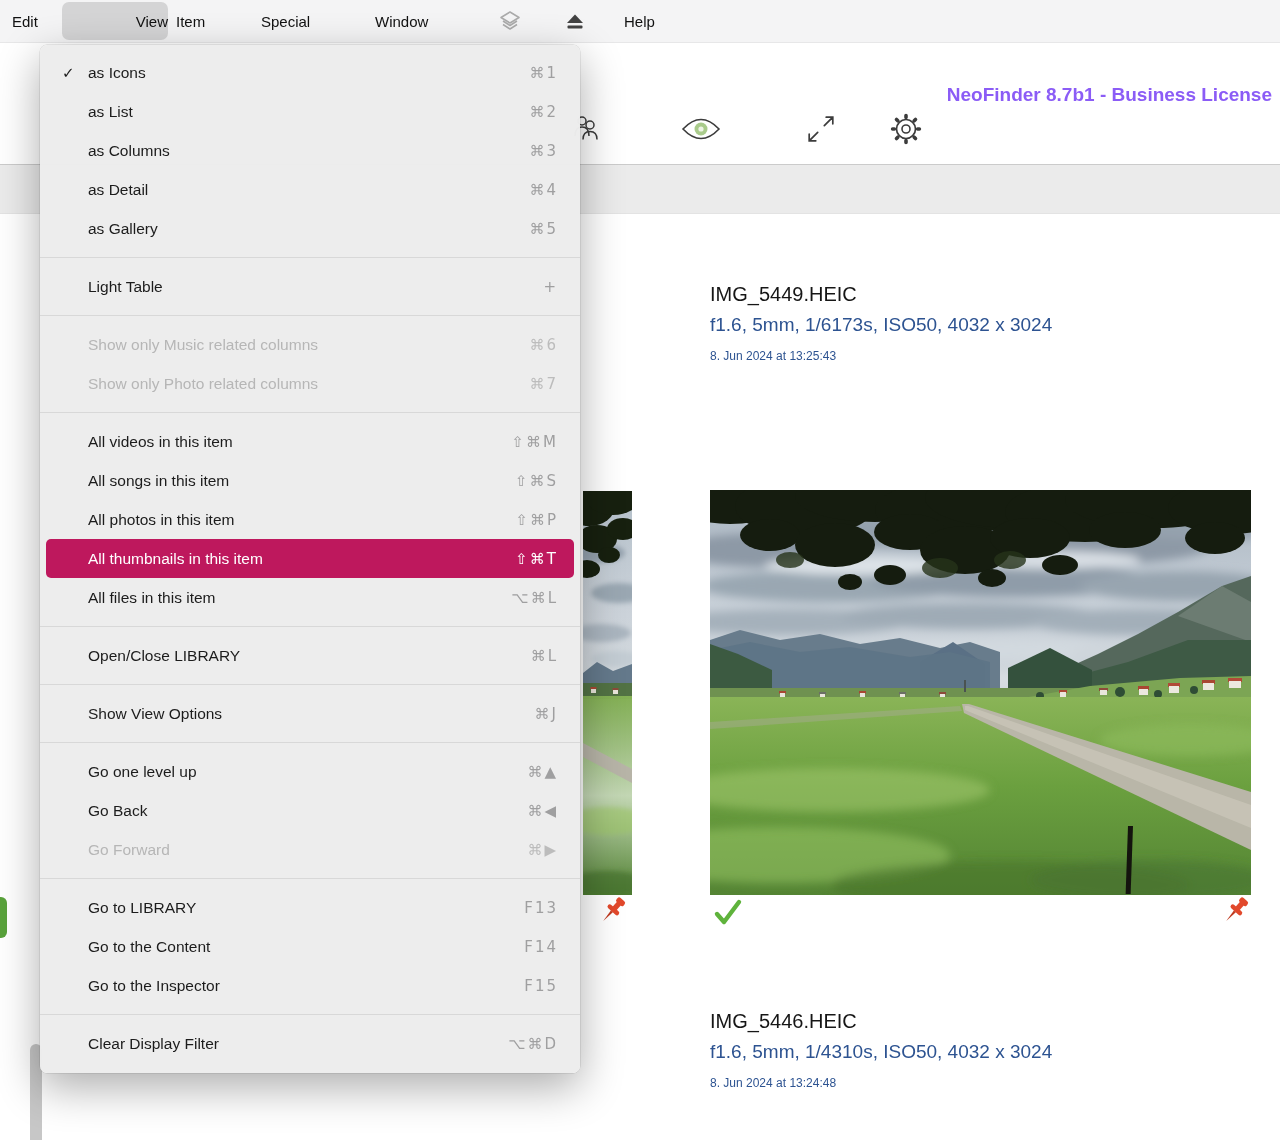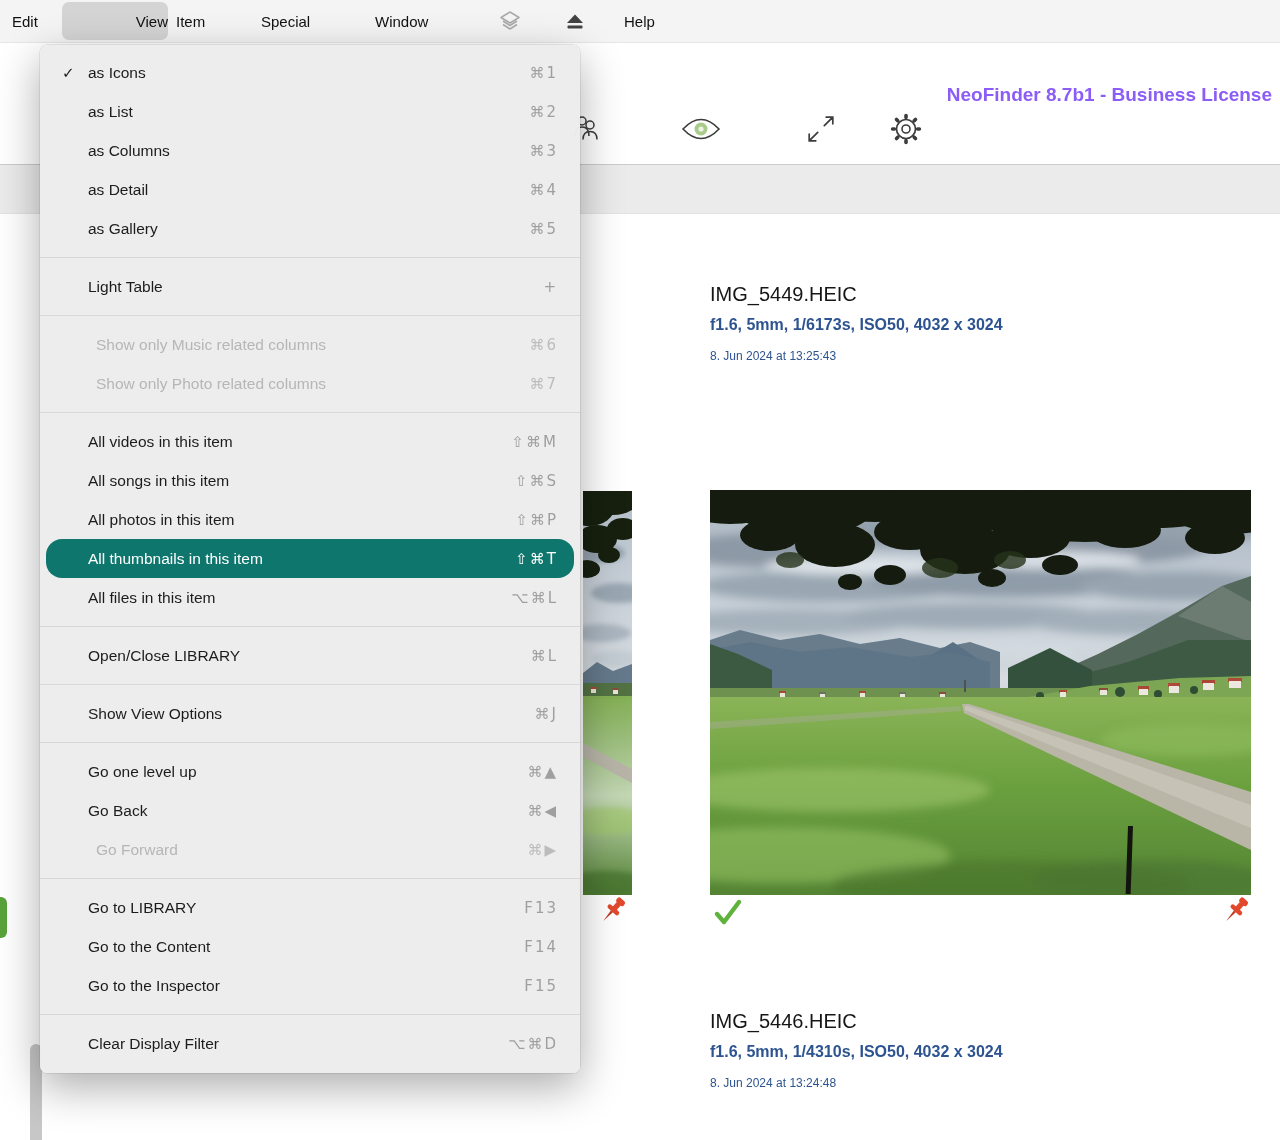--- a/index.html
+++ b/index.html
@@ -17,44 +17,44 @@
   
   .titlebar{position:absolute;left:0;top:42px;width:1280px;height:122px;background:#ffffff;}
   .win-title{position:absolute;top:14px;right:8px;font-size:19px;font-weight:700;color:#8b5cf6;margin-top:28px;}
   .tb-icon{position:absolute;cursor:pointer;}
   .toolstrip{position:absolute;left:0;top:164px;width:1280px;height:48px;background:#ebebeb;
              border-top:1px solid #cbcbcb;border-bottom:1px solid #e3e3e3;}
 
   
   .caption{position:absolute;width:541px;text-align:left;}
   .cap-title{font-size:20px;line-height:28px;font-weight:500;color:#161616;}
-  .cap-meta{font-size:16px;line-height:33px;font-weight:700;color:#2d5391;}
+  .cap-meta{font-size:19px;line-height:33px;font-weight:400;color:#2d5391;}
   .cap-date{font-size:12px;line-height:31px;font-weight:500;color:#2d5391;}
   .photo{position:absolute;display:block;}
   .badge{position:absolute;}
 
   .left-sliver{position:absolute;left:0;top:897px;width:7px;height:41px;background:#59a23b;
                border-radius:0 6px 6px 0;z-index:5;}
   .scrollbar{position:absolute;left:30px;top:1044px;width:12px;height:96px;background:#c7c7c7;
              border-radius:6px 6px 0 0;z-index:5;}
 
   
   .menu-panel{position:absolute;left:40px;top:45px;width:540px;z-index:100;
               background:rgba(237,237,237,0.98);border-radius:7px;
               box-shadow:0 14px 44px rgba(0,0,0,0.33),0 0 0 0.5px rgba(0,0,0,0.14);
               padding:8px 0 10px 0;box-sizing:border-box;}
   .mi{position:relative;height:39px;display:flex;align-items:center;
       padding:0 22px 0 48px;font-size:15.5px;color:#1c1c1c;}
   .mi .check{position:absolute;left:22px;width:20px;font-size:15px;color:#1c1c1c;}
   .mi .label{flex:1;white-space:nowrap;}
   .mi .shortcut{color:#9f9fa0;letter-spacing:2px;font-size:15px;white-space:nowrap;
                 font-family:"DejaVu Sans","Liberation Sans",sans-serif;}
-  .mi.disabled .label{color:#b6b6b6;margin-left:8px;}
+  .mi.disabled .label{color:#b6b6b6;}
   .mi.disabled .shortcut{color:#bcbcbc;}
-  .mi.highlighted{background:#0f766e;border-radius:16px;margin:0 6px;
+  .mi.highlighted{background:#be185d;border-radius:5px;margin:0 6px;
                   padding-left:42px;padding-right:16px;}
   .mi.highlighted .label{color:#fff;font-weight:500;}
   .mi.highlighted .shortcut{color:#fff;}
   .sep{height:1px;background:#d8d8d8;margin:9px 0;}
 </style>
 </head>
 <body>
 
 <div class="screen">
 

